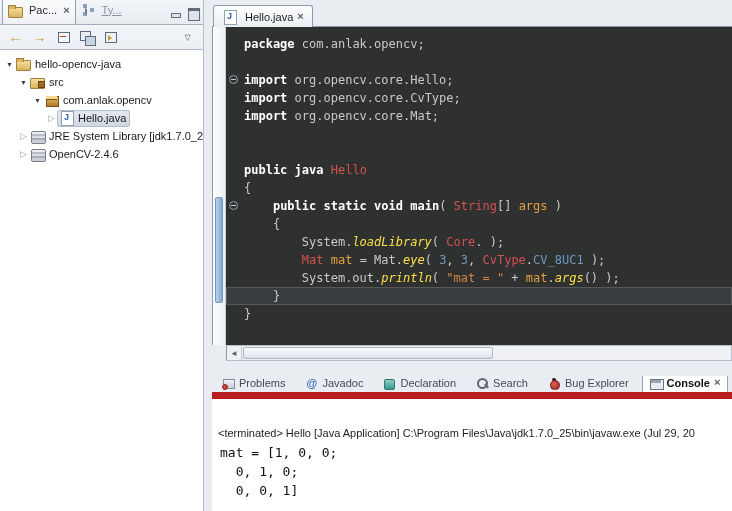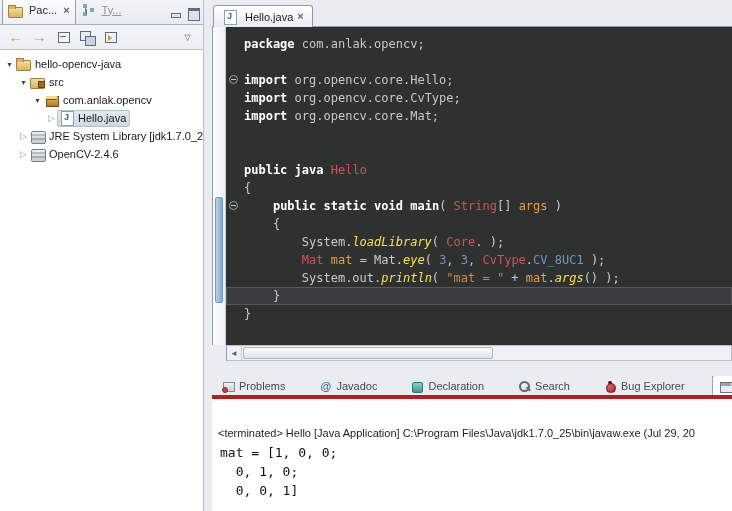--- a/index.html
+++ b/index.html
@@ -88,21 +88,21 @@
   .tk-s { color:#d28445; }
   .tk-m { color:#fde047; font-style:italic; }
   .hscroll { margin-left:14px; height:16px; background:#eff1f4; border:1px solid #b9bfca; border-left:1px solid #8f99ab; position:relative; display:flex; align-items:center; }
   .hs-arrow { width:15px; height:100%; display:flex; align-items:center; justify-content:center; border-right:1px solid #c9ced6; cursor:pointer; }
   .hs-arrow::before { content:"◄"; font-size:8px; color:#5c6470; }
   .hs-thumb { position:absolute; left:16px; top:1px; width:250px; height:12px;
     background:linear-gradient(#fafbfc,#dfe3e9); border:1px solid #aeb5c0; border-radius:2px; cursor:pointer; }
 
   
   .bottom { position:absolute; left:212px; top:376px; width:520px; height:135px; }
-  .btabs { height:23px; border-bottom:4px solid #b91c1c; display:flex; align-items:flex-end; padding-left:3px; gap:20px; overflow:hidden; }
+  .btabs { height:23px; border-bottom:7px solid #b91c1c; display:flex; align-items:flex-end; padding-left:3px; gap:6px; overflow:hidden; }
   .btab { display:flex; align-items:center; gap:4px; height:21px; padding:0 7px; font-size:11px; color:#46494f; white-space:nowrap; margin-bottom:-1px; }
   .btab.active { background:#fff; border:1px solid #9aa3b3; border-bottom:1px solid #fff; border-radius:3px 3px 0 0; color:#101010; font-weight:bold; }
   .bicon { width:13px; height:12px; position:relative; display:inline-block; flex:none; }
   .problems-icon::before { content:""; position:absolute; left:1px; top:2px; width:10px; height:8px; background:linear-gradient(#f0f2f5,#c8d0da); border:1px solid #808a98; }
   .problems-icon::after { content:""; position:absolute; left:0; top:7px; width:4px; height:4px; background:#d04038; border:1px solid #902820; border-radius:50%; }
   .javadoc-icon::before { content:"@"; position:absolute; left:1px; top:0; font:bold 11px "Liberation Sans",sans-serif; color:#3a6ab0; }
   .declaration-icon::before { content:""; position:absolute; left:1px; top:2px; width:9px; height:9px; background:linear-gradient(#8ad0c8,#3a9890); border:1px solid #2a7870; border-radius:2px; }
   .search-icon::before { content:""; position:absolute; left:1px; top:1px; width:7px; height:7px; border:2px solid #5a6a7a; border-radius:50%; }
   .search-icon::after { content:""; position:absolute; left:8px; top:8px; width:5px; height:2px; background:#5a6a7a; transform:rotate(45deg); }
   .console-icon::before { content:""; position:absolute; left:0; top:2px; width:12px; height:9px; background:#e8ecf0; border:1px solid #6a7684; }

